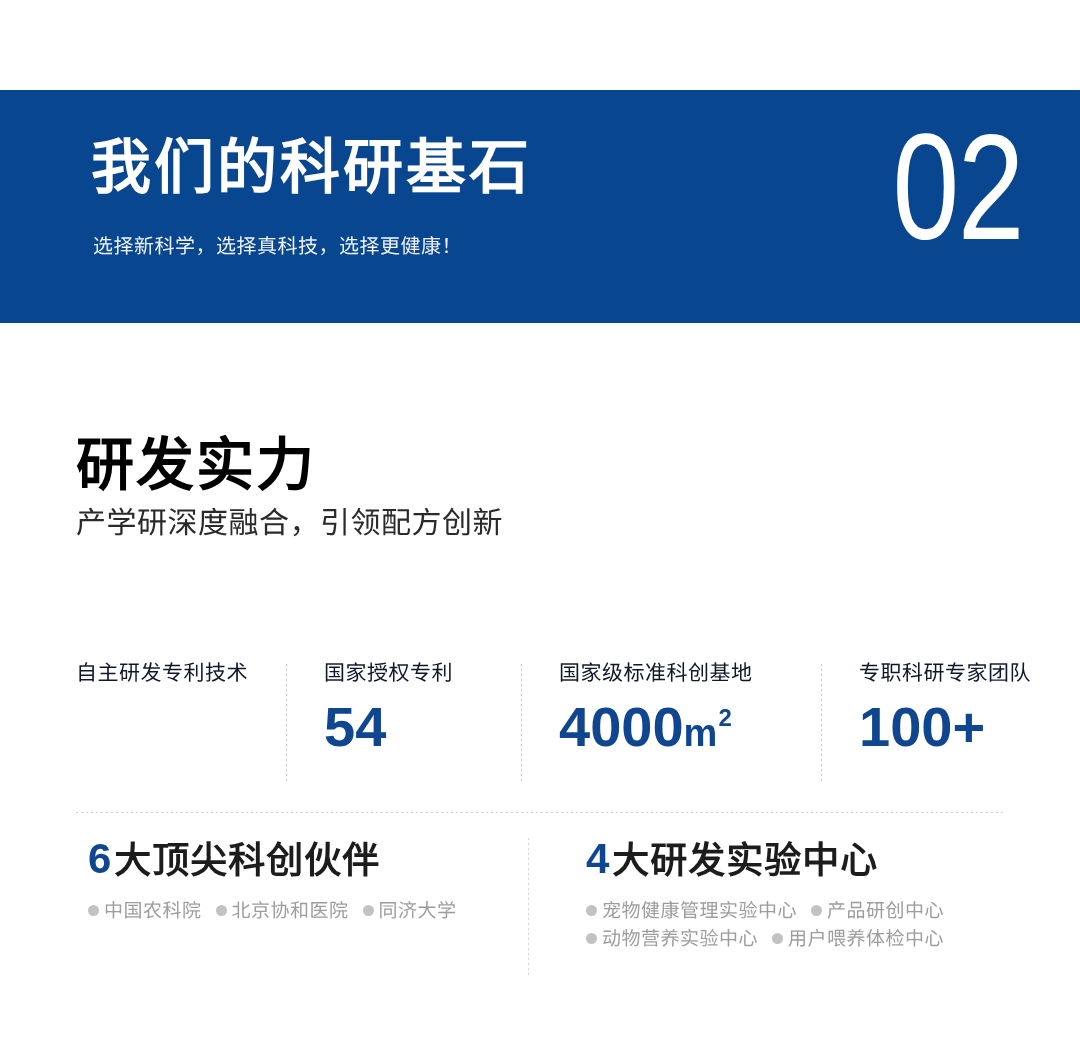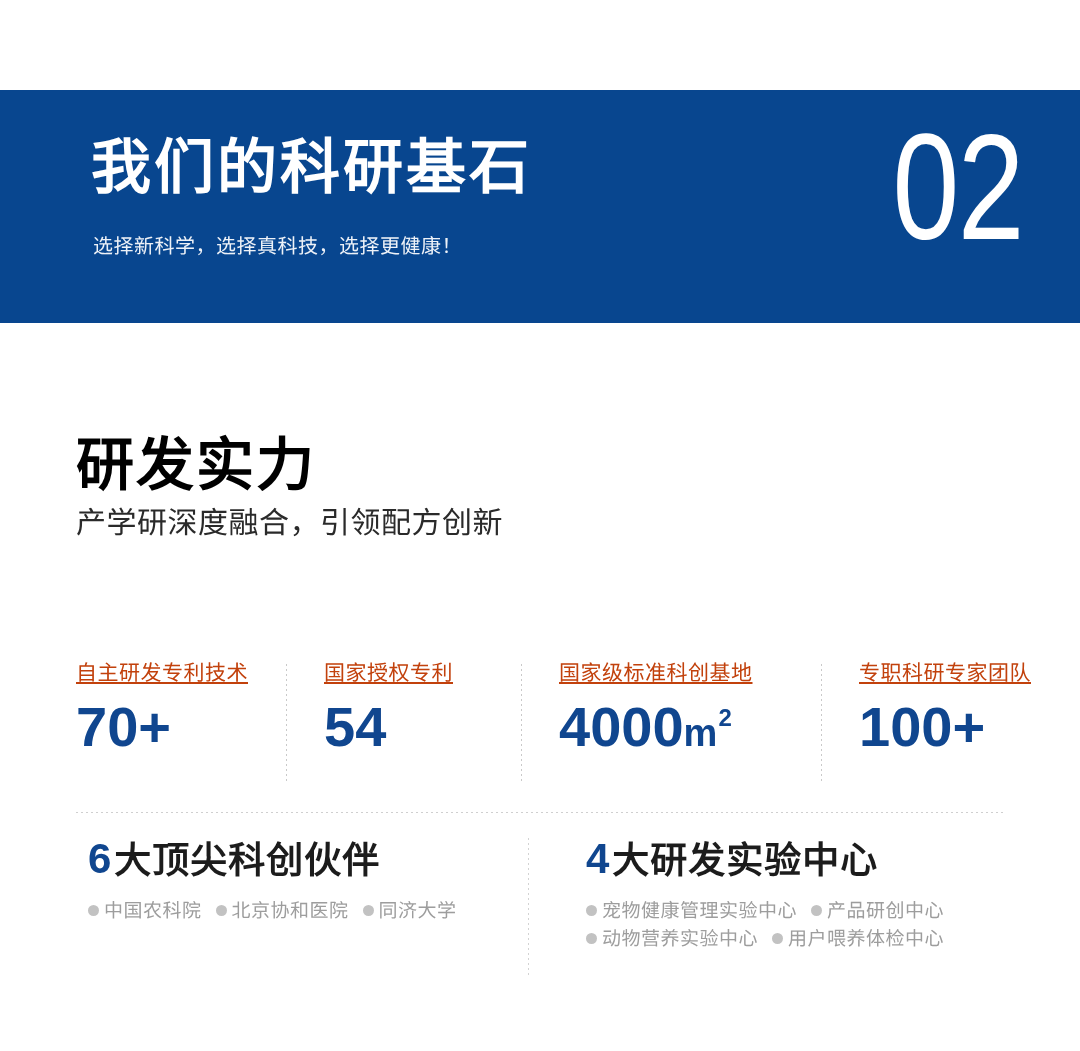--- a/index.html
+++ b/index.html
@@ -130,24 +130,23 @@
     width: 1px;
     height: 118px;
     background-image: linear-gradient(to bottom, #c9c9c9 0, #c9c9c9 2px, transparent 2px, transparent 5px);
     background-size: 1px 5px;
     background-repeat: repeat-y;
   }
   .stat-label {
     font-size: 21px;
     line-height: 1;
     font-weight: 400;
-    color: #c2410c;
+    color: #0f172a;
     letter-spacing: 0.5px;
     white-space: nowrap;
-    text-decoration: underline;
   }
   .stat-value {
     margin-top: 16px;
     font-size: 56px;
     line-height: 1;
     font-weight: 600;
     color: #10468f;
     letter-spacing: 0px;
     white-space: nowrap;
     display: flex;
@@ -265,23 +264,20 @@
     </div>
   </div>
 
   <div class="section-heading">研发实力</div>
   <div class="section-subheading">产学研深度融合，引领配方创新</div>
 
   <div class="stats">
 
     <div class="stat s0">
       <div class="stat-label">自主研发专利技术</div>
-      <div class="stat-value">
-        <span>70+</span>
-      </div>
     </div>
 
     <div class="stat s1">
       <div class="stat-label">国家授权专利</div>
       <div class="stat-value">
         <span>54</span>
       </div>
     </div>
 
     <div class="stat s2">

